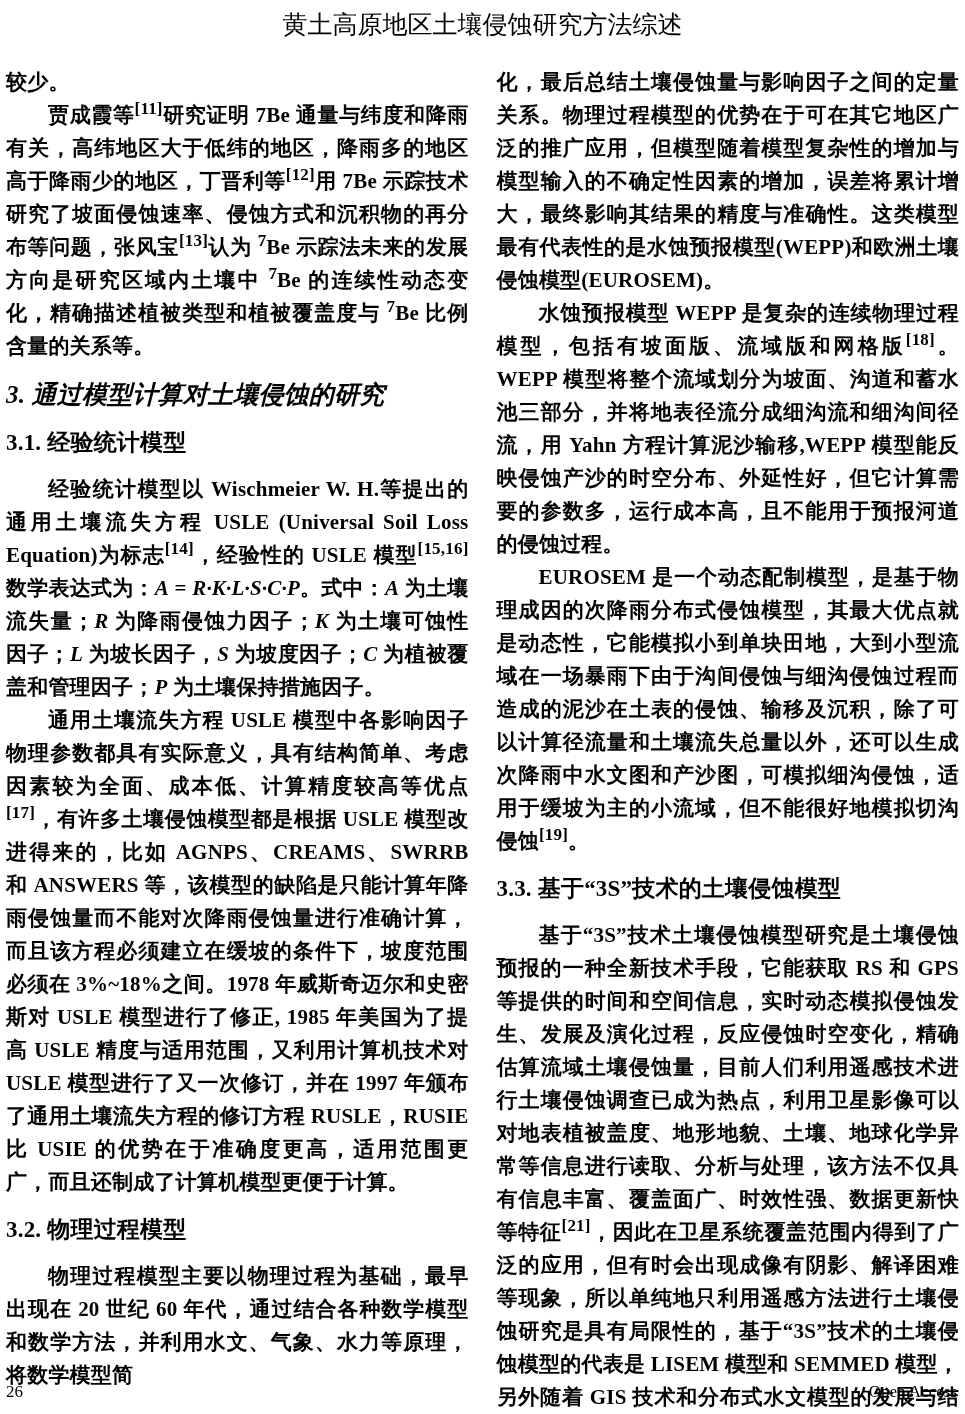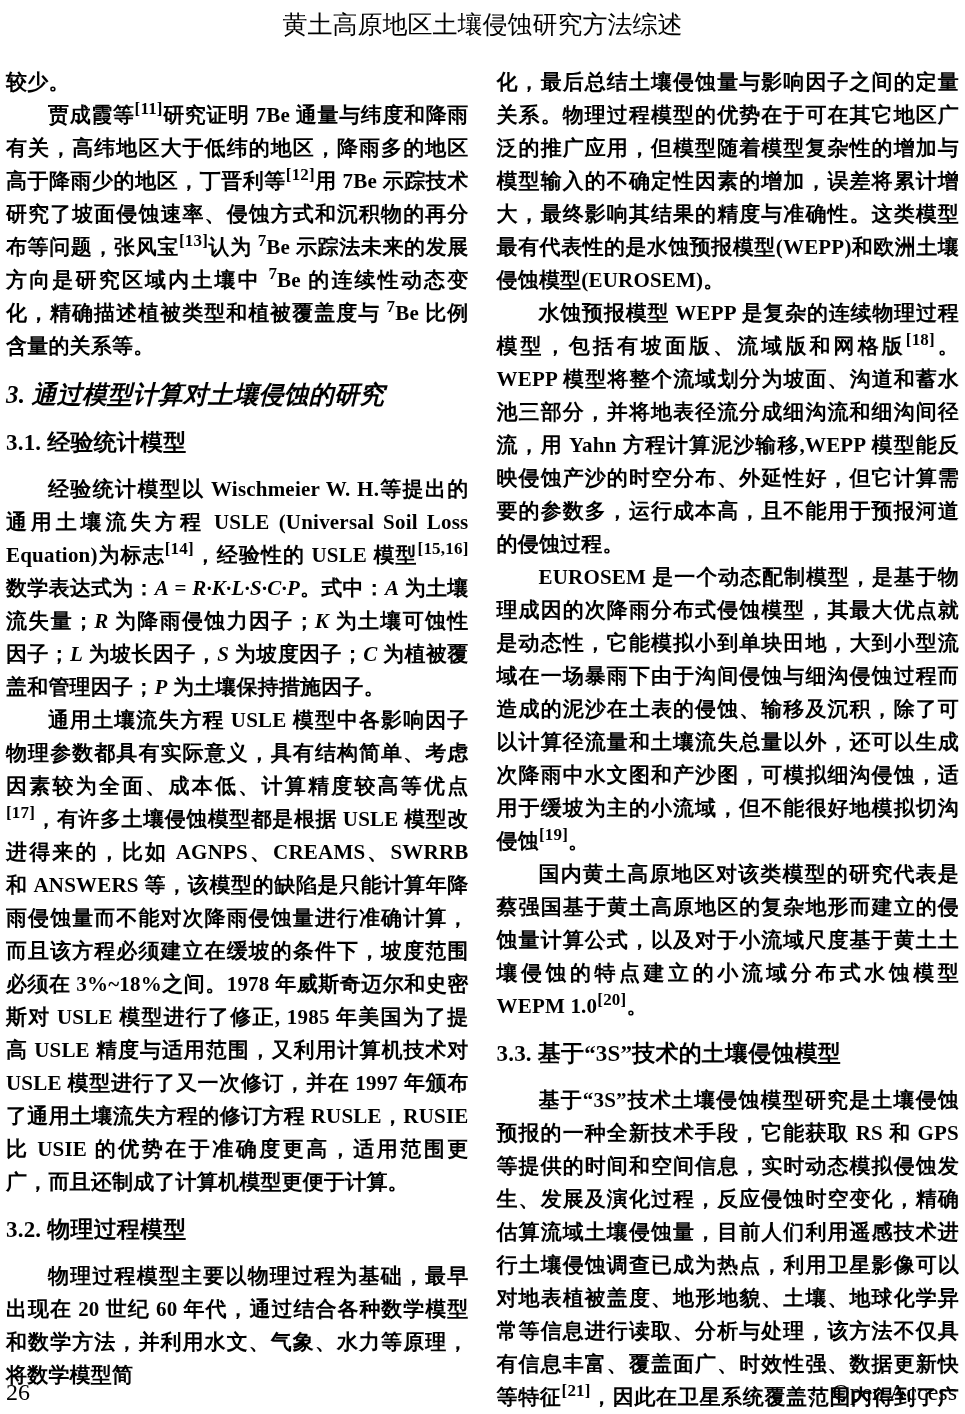--- a/index.html
+++ b/index.html
@@ -72,21 +72,21 @@
     font-family: "Liberation Serif", "DejaVu Serif", serif;
   }
   .footer {
     position: absolute;
     left: 6px;
     right: 8px;
     bottom: 10px;
     display: flex;
     justify-content: space-between;
     align-items: baseline;
-    font-size: 24px;
+    font-size: 17px;
     line-height: 24px;
   }
 </style>
 </head>
 <body>
 
 <div class="page">
   <div class="doc-title">黄土高原地区土壤侵蚀研究方法综述</div>
 
   <div class="columns">
@@ -97,21 +97,20 @@
         <div class="h2">3.1. 经验统计模型</div>
         <p class="para">经验统计模型以 Wischmeier W. H.等提出的通用土壤流失方程 USLE (Universal Soil Loss Equation)为标志<sup class="ref">[14]</sup>，经验性的 USLE 模型<sup class="ref">[15,16]</sup>数学表达式为：<i class="mvar">A</i> = <i class="mvar">R·K·L·S·C·P</i>。式中：<i class="mvar">A</i> 为土壤流失量；<i class="mvar">R</i> 为降雨侵蚀力因子；<i class="mvar">K</i> 为土壤可蚀性因子；<i class="mvar">L</i> 为坡长因子，<i class="mvar">S</i> 为坡度因子；<i class="mvar">C</i> 为植被覆盖和管理因子；<i class="mvar">P</i> 为土壤保持措施因子。</p>
         <p class="para">通用土壤流失方程 USLE 模型中各影响因子物理参数都具有实际意义，具有结构简单、考虑因素较为全面、成本低、计算精度较高等优点<sup class="ref">[17]</sup>，有许多土壤侵蚀模型都是根据 USLE 模型改进得来的，比如 AGNPS、CREAMS、SWRRB 和 ANSWERS 等，该模型的缺陷是只能计算年降雨侵蚀量而不能对次降雨侵蚀量进行准确计算，而且该方程必须建立在缓坡的条件下，坡度范围必须在 3%~18%之间。1978 年威斯奇迈尔和史密斯对 USLE 模型进行了修正, 1985 年美国为了提高 USLE 精度与适用范围，又利用计算机技术对 USLE 模型进行了又一次修订，并在 1997 年颁布了通用土壤流失方程的修订方程 RUSLE，RUSIE 比 USIE 的优势在于准确度更高，适用范围更广，而且还制成了计算机模型更便于计算。</p>
         <div class="h2">3.2. 物理过程模型</div>
         <p class="para">物理过程模型主要以物理过程为基础，最早出现在 20 世纪 60 年代，通过结合各种数学模型和数学方法，并利用水文、气象、水力等原理，将数学模型简</p>
       </div>
     <div class="col">
         <p class="para noindent">化，最后总结土壤侵蚀量与影响因子之间的定量关系。物理过程模型的优势在于可在其它地区广泛的推广应用，但模型随着模型复杂性的增加与模型输入的不确定性因素的增加，误差将累计增大，最终影响其结果的精度与准确性。这类模型最有代表性的是水蚀预报模型(WEPP)和欧洲土壤侵蚀模型(EUROSEM)。</p>
         <p class="para">水蚀预报模型 WEPP 是复杂的连续物理过程模型，包括有坡面版、流域版和网格版<sup class="ref">[18]</sup>。WEPP 模型将整个流域划分为坡面、沟道和蓄水池三部分，并将地表径流分成细沟流和细沟间径流，用 Yahn 方程计算泥沙输移,WEPP 模型能反映侵蚀产沙的时空分布、外延性好，但它计算需要的参数多，运行成本高，且不能用于预报河道的侵蚀过程。</p>
         <p class="para">EUROSEM 是一个动态配制模型，是基于物理成因的次降雨分布式侵蚀模型，其最大优点就是动态性，它能模拟小到单块田地，大到小型流域在一场暴雨下由于沟间侵蚀与细沟侵蚀过程而造成的泥沙在土表的侵蚀、输移及沉积，除了可以计算径流量和土壤流失总量以外，还可以生成次降雨中水文图和产沙图，可模拟细沟侵蚀，适用于缓坡为主的小流域，但不能很好地模拟切沟侵蚀<sup class="ref">[19]</sup>。</p>
-        <p class="para">国内黄土高原地区对该类模型的研究代表是蔡强国基于黄土高原地区的复杂地形而建立的侵蚀量计算公式，以及对于小流域尺度基于黄土土壤侵蚀的特点建立的小流域分布式水蚀模型 WEPM 1.0<sup class="ref">[20]</sup>。</p>
         <div class="h2">3.3. 基于“3S”技术的土壤侵蚀模型</div>
         <p class="para">基于“3S”技术土壤侵蚀模型研究是土壤侵蚀预报的一种全新技术手段，它能获取 RS 和 GPS 等提供的时间和空间信息，实时动态模拟侵蚀发生、发展及演化过程，反应侵蚀时空变化，精确估算流域土壤侵蚀量，目前人们利用遥感技术进行土壤侵蚀调查已成为热点，利用卫星影像可以对地表植被盖度、地形地貌、土壤、地球化学异常等信息进行读取、分析与处理，该方法不仅具有信息丰富、覆盖面广、时效性强、数据更新快等特征<sup class="ref">[21]</sup>，因此在卫星系统覆盖范围内得到了广泛的应用，但有时会出现成像有阴影、解译困难等现象，所以单纯地只利用遥感方法进行土壤侵蚀研究是具有局限性的，基于“3S”技术的土壤侵蚀模型的代表是 LISEM 模型和 SEMMED 模型，另外随着 GIS 技术和分布式水文模型的发展与结合，为土壤侵</p>
       </div>
   </div>
 
   <div class="footer">
     <span>26</span>
     <span>Open Access</span>
   </div>
 </div>

